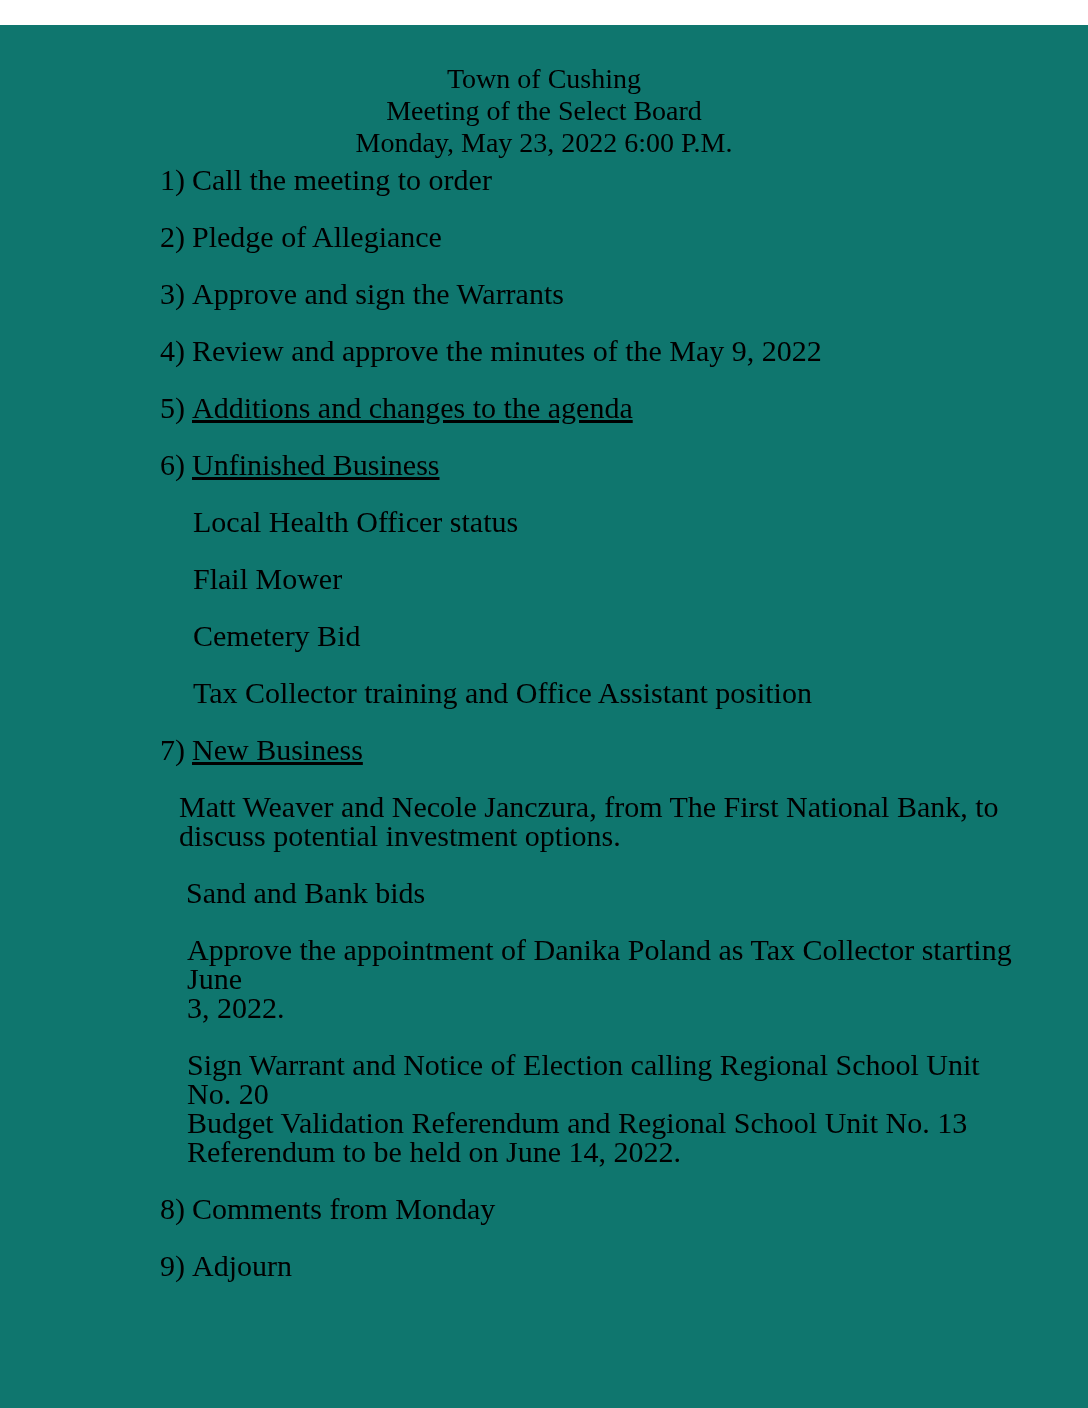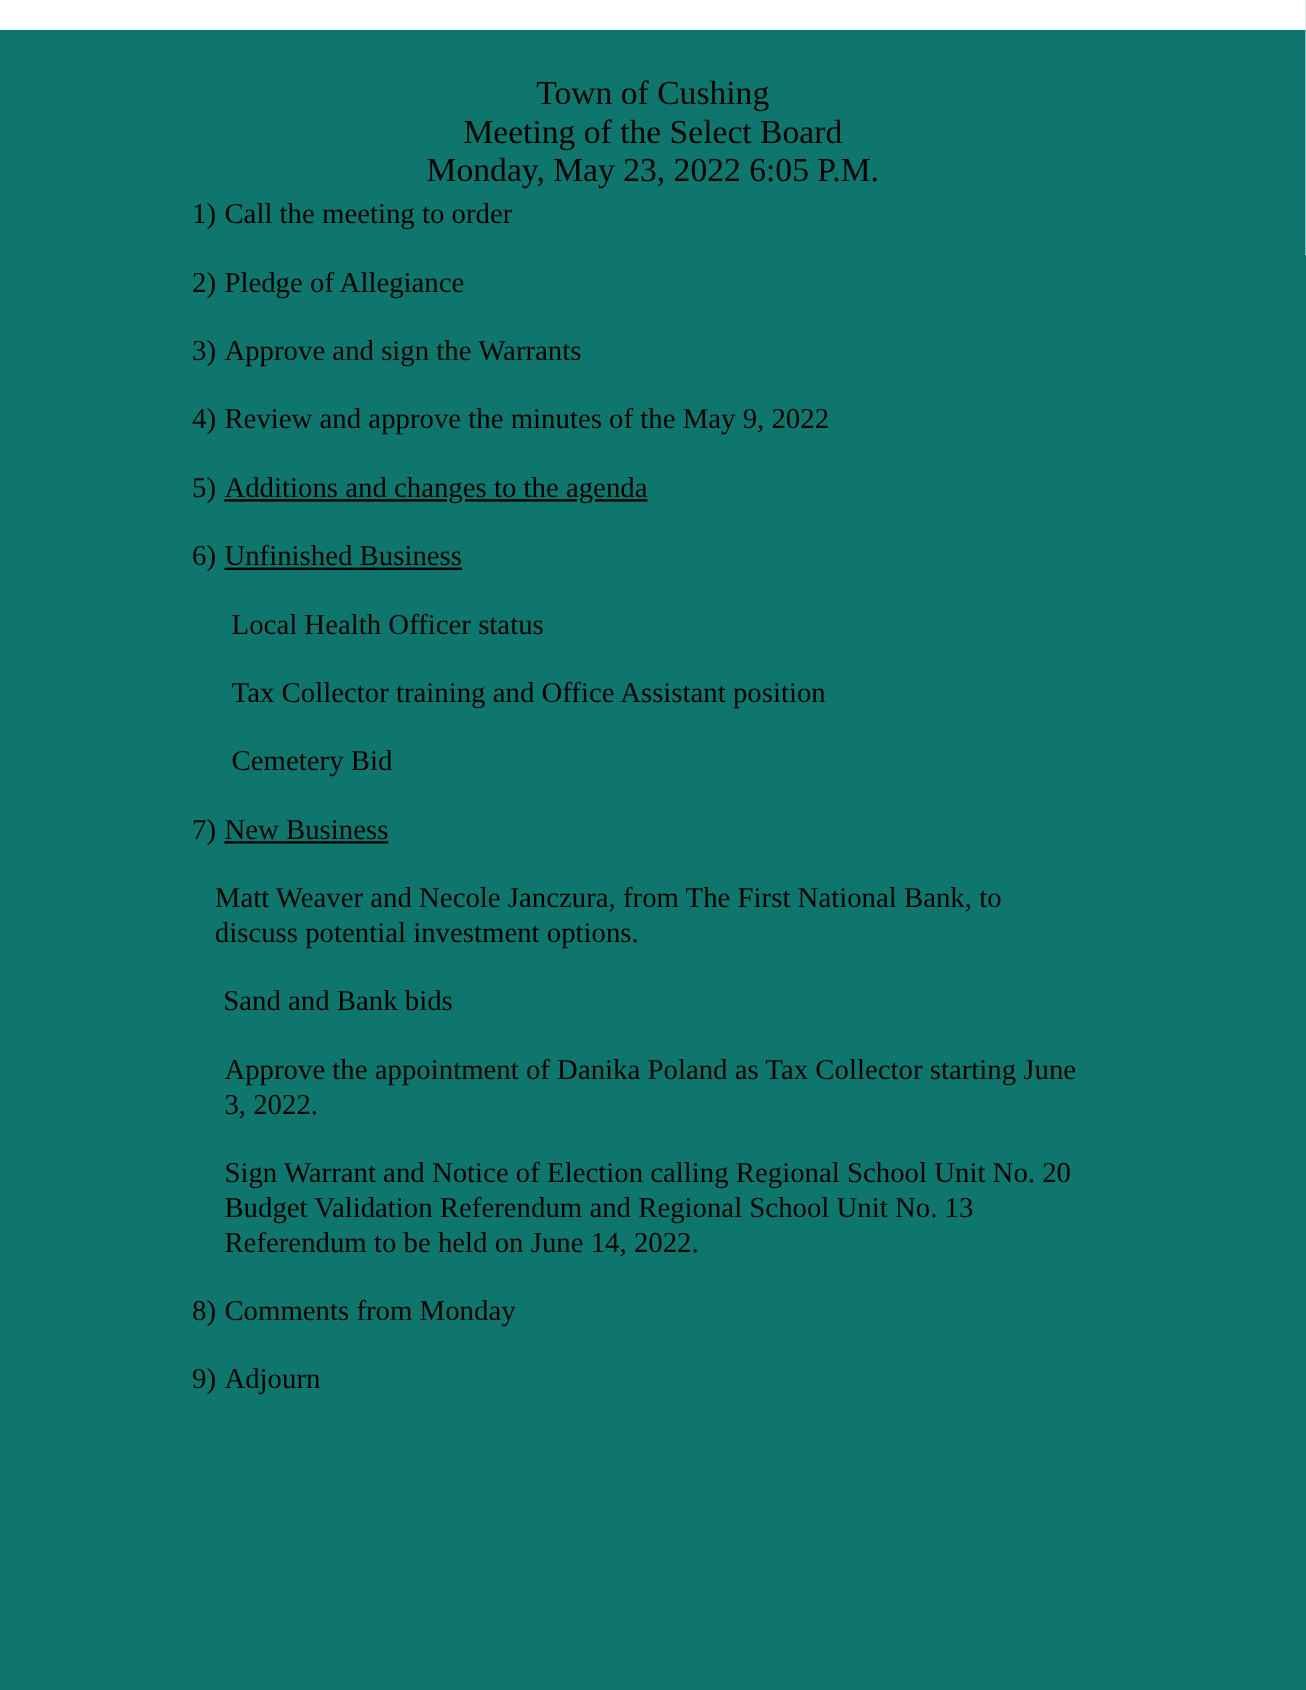--- a/index.html
+++ b/index.html
@@ -19,21 +19,21 @@
     padding-top: 38px;
     margin-top: 25px;
   }
   .doc-header {
     text-align: center;
     font-size: 28px;
     line-height: 32px;
     margin-bottom: 6px;
   }
   .doc-body {
-    font-size: 24px;
+    font-size: 30px;
     line-height: 29px;
     padding-left: 160px;
     padding-right: 60px;
   }
   .item {
     margin-bottom: 28px;
   }
   .item-num {
     margin-right: 7px;
   }
@@ -46,21 +46,21 @@
   .para-b  { padding-left: 27px; margin-bottom: 28px; }  
 </style>
 </head>
 <body>
 
 <div class="page">
 
   <header class="doc-header">
     <div>Town of Cushing</div>
     <div>Meeting of the Select Board</div>
-    <div>Monday, May 23, 2022 6:05 P.M.</div>
+    <div>Monday, May 23, 2022 6:00 P.M.</div>
   </header>
 
   <main class="doc-body">
 
     <div class="item">
       <span class="item-num">1)</span><span>Call the meeting to order</span>
     </div>
 
     <div class="item">
       <span class="item-num">2)</span><span>Pledge of Allegiance</span>
@@ -76,22 +76,23 @@
 
     <div class="item">
       <span class="item-num">5)</span><span class="u">Additions and changes to the agenda</span>
     </div>
 
     <div class="item">
       <span class="item-num">6)</span><span class="u">Unfinished Business</span>
     </div>
 
     <div class="sub-a">Local Health Officer status</div>
+    <div class="sub-a">Flail Mower</div>
+    <div class="sub-a">Cemetery Bid</div>
     <div class="sub-a">Tax Collector training and Office Assistant position</div>
-    <div class="sub-a">Cemetery Bid</div>
 
     <div class="item">
       <span class="item-num">7)</span><span class="u">New Business</span>
     </div>
 
     <div class="para-mw">
       <div>Matt Weaver and Necole Janczura, from The First National Bank, to</div>
       <div>discuss potential investment options.</div>
     </div>
 

